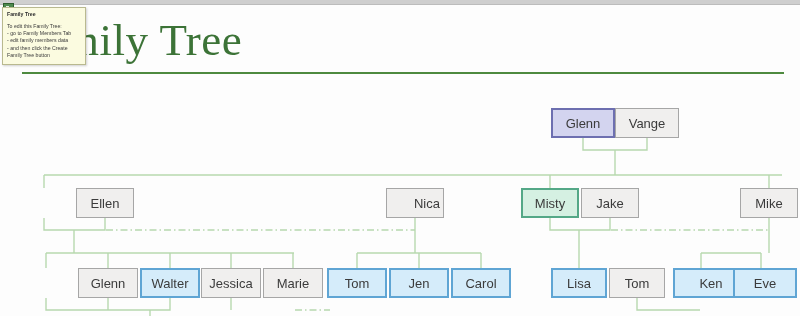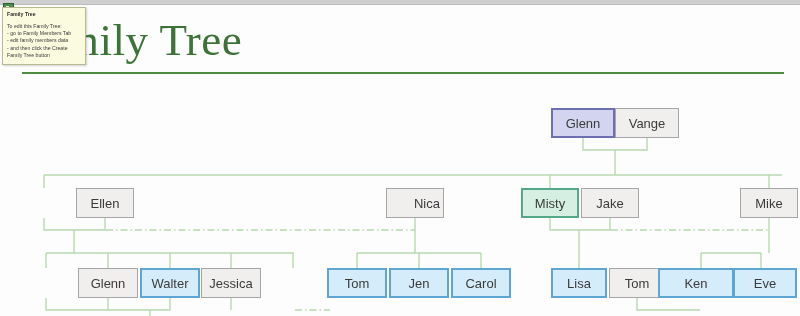--- a/index.html
+++ b/index.html
@@ -244,36 +244,39 @@
       </div>
       <div class="node v-gray" style="left: 78px; top: 190px; width: 60px;">
         <span class="node-label">Glenn</span>
       </div>
       <div class="node v-blue" style="left: 140px; top: 190px; width: 60px;">
         <span class="node-label">Walter</span>
       </div>
       <div class="node v-gray" style="left: 201px; top: 190px; width: 60px;">
         <span class="node-label">Jessica</span>
       </div>
+      <div class="node v-gray" style="left: 263px; top: 190px; width: 60px;">
+        <span class="node-label">Marie</span>
+      </div>
       <div class="node v-blue" style="left: 327px; top: 190px; width: 60px;">
         <span class="node-label">Tom</span>
       </div>
       <div class="node v-blue" style="left: 389px; top: 190px; width: 60px;">
         <span class="node-label">Jen</span>
       </div>
       <div class="node v-blue" style="left: 451px; top: 190px; width: 60px;">
         <span class="node-label">Carol</span>
       </div>
       <div class="node v-blue" style="left: 551px; top: 190px; width: 56px;">
         <span class="node-label">Lisa</span>
       </div>
       <div class="node v-gray" style="left: 609px; top: 190px; width: 56px;">
         <span class="node-label">Tom</span>
       </div>
-      <div class="node v-blue" style="left: 658px; top: 190px; width: 76px;">
+      <div class="node v-blue" style="left: 673px; top: 190px; width: 76px;">
         <span class="node-label">Ken</span>
       </div>
       <div class="node v-blue" style="left: 733px; top: 190px; width: 64px;">
         <span class="node-label">Eve</span>
       </div>
     </div>
 
 </div>
 
 </body></html>

